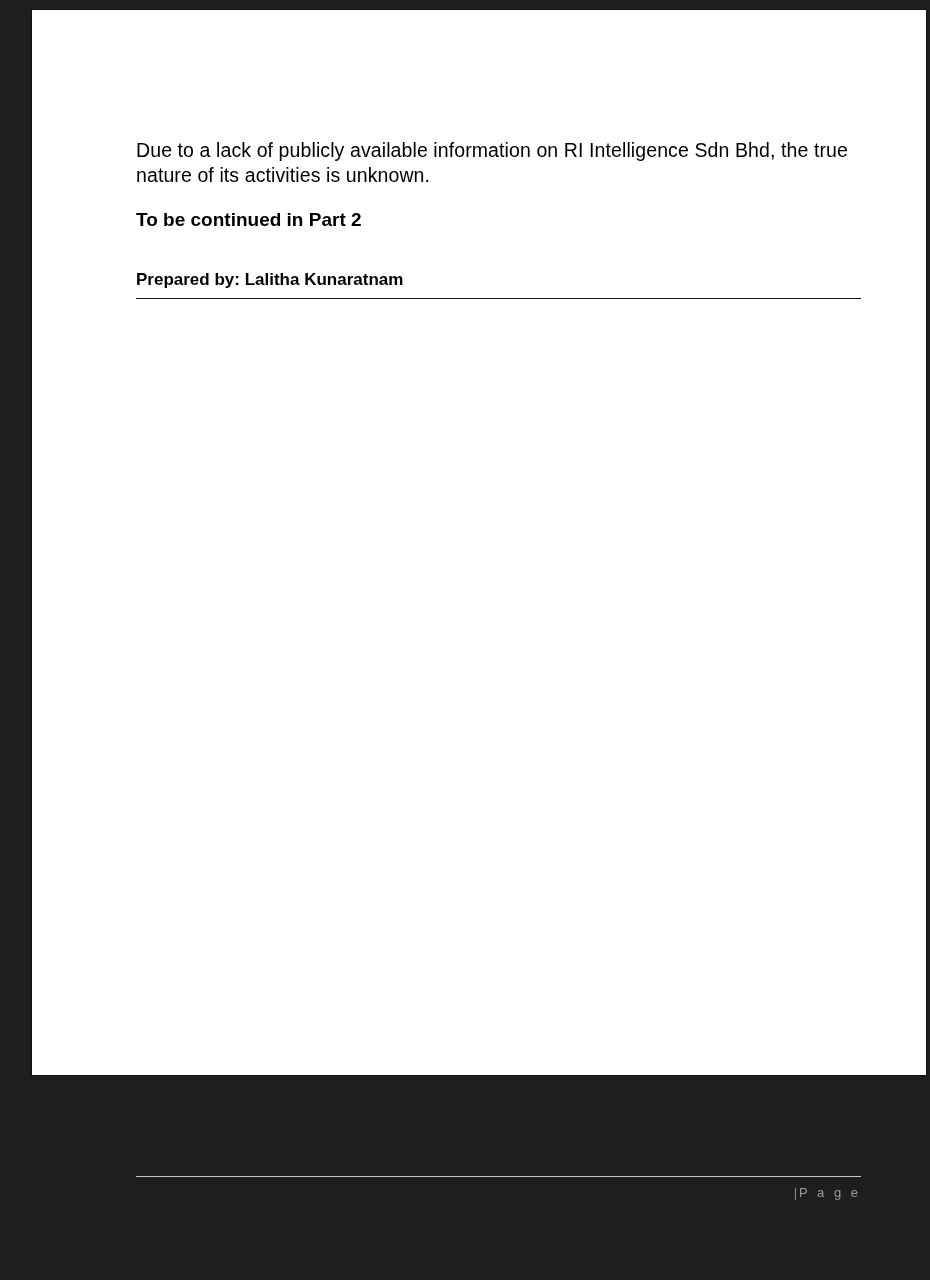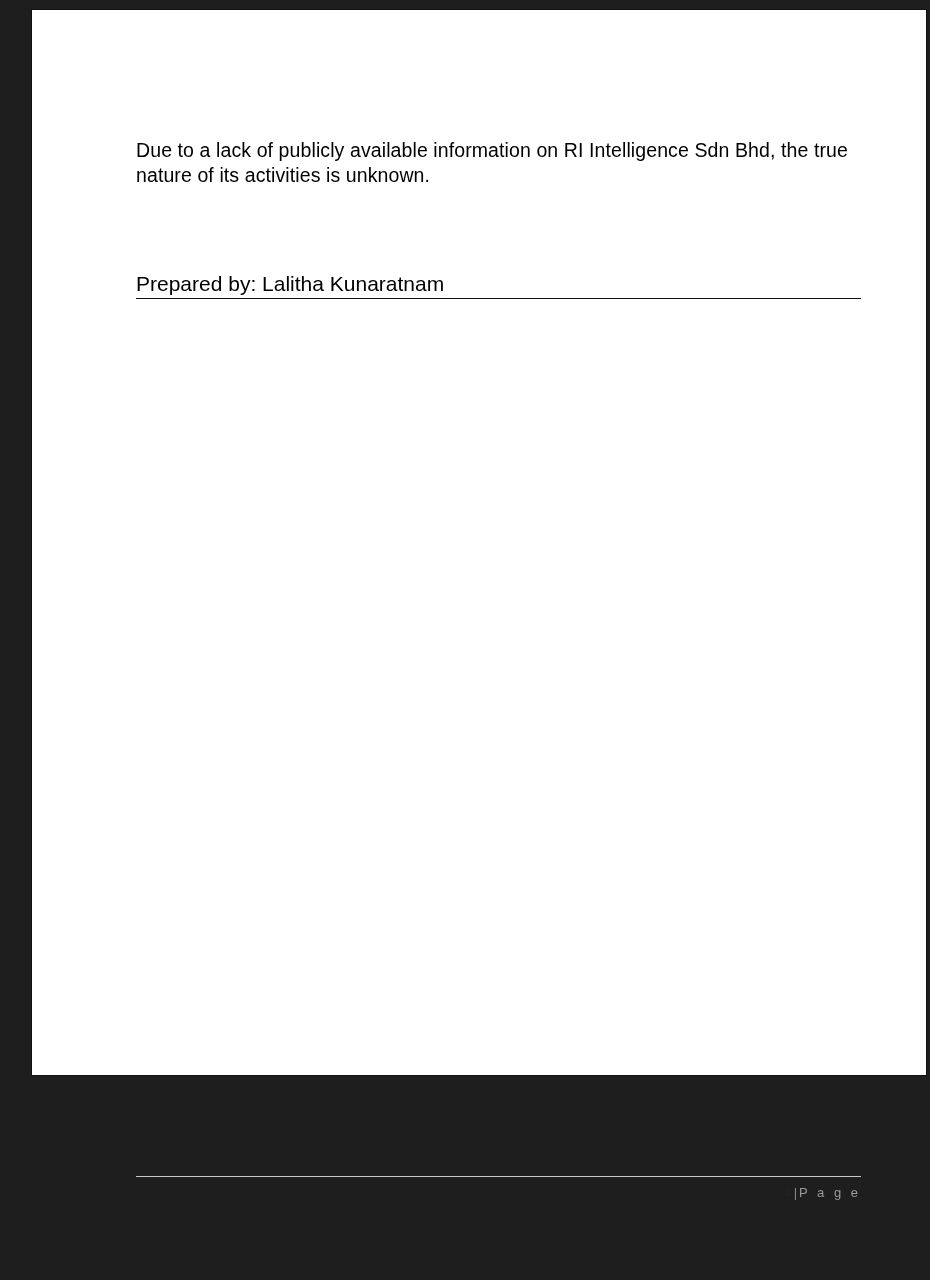--- a/index.html
+++ b/index.html
@@ -55,22 +55,22 @@
     font-size: 19px;
     font-weight: bold;
     color: #000;
     line-height: 25px;
   }
   .heading-2 {
     position: absolute;
     top: 240px;
     left: 0;
     width: 725px;
-    font-size: 21px;
-    font-weight: normal;
+    font-size: 17px;
+    font-weight: bold;
     color: #000;
     line-height: 25px;
   }
   .rule-top {
     position: absolute;
     top: 288px;
     left: 0;
     width: 725px;
     height: 0;
     border-top: 1.3px solid #111;
@@ -103,20 +103,21 @@
 </style>
 </head>
 <body>
 
 <div class="viewer">
   <div class="page">
     <div class="page-inner">
 
       <p class="body-para">Due to a lack of publicly available information on RI Intelligence Sdn Bhd, the true nature of its activities is unknown.</p>
 
+      <p class="heading-1">To be continued in Part 2</p>
 
       <p class="heading-2">Prepared by: Lalitha Kunaratnam</p>
 
       <div class="rule-top"></div>
 
       <div class="footer-rule"></div>
 
       <div class="footer">
         <span>4</span><span class="pipe">|</span><span class="word">P a g e</span>
       </div>

